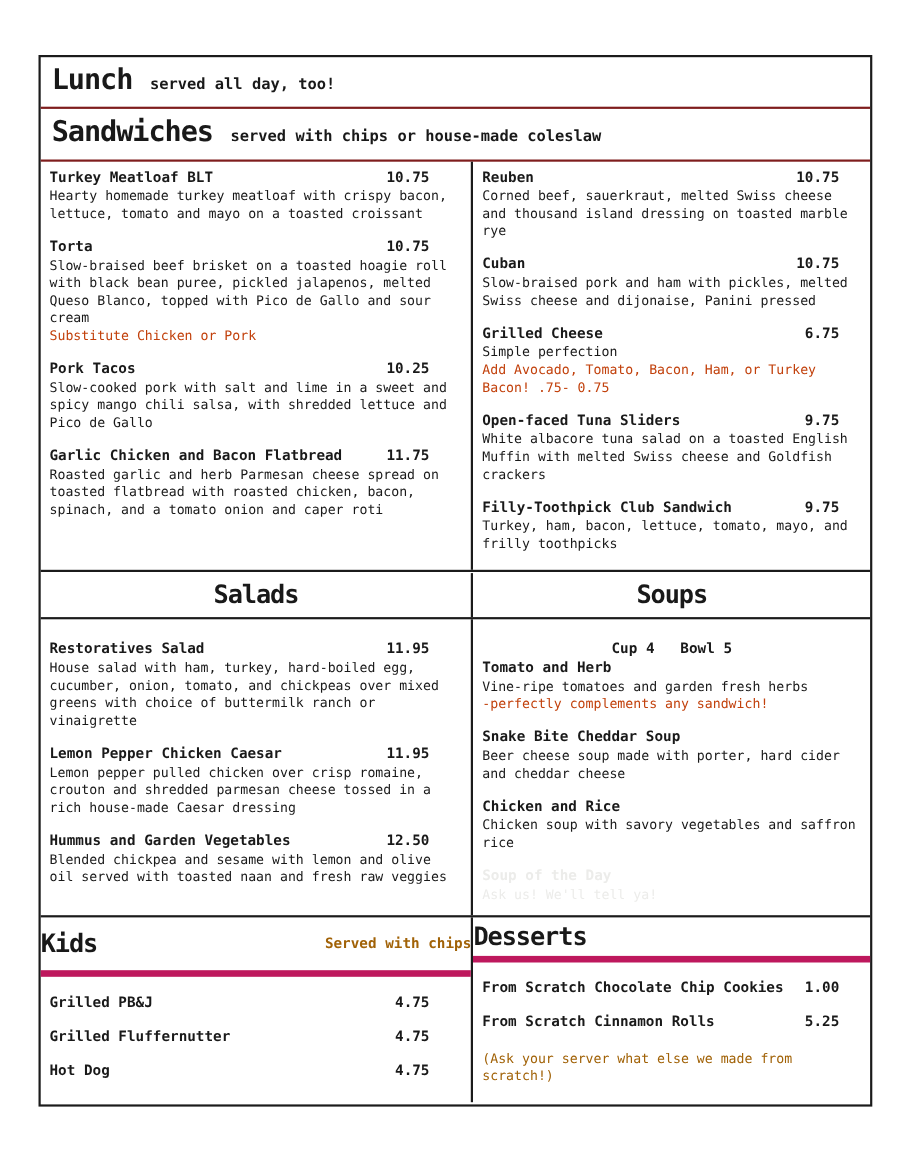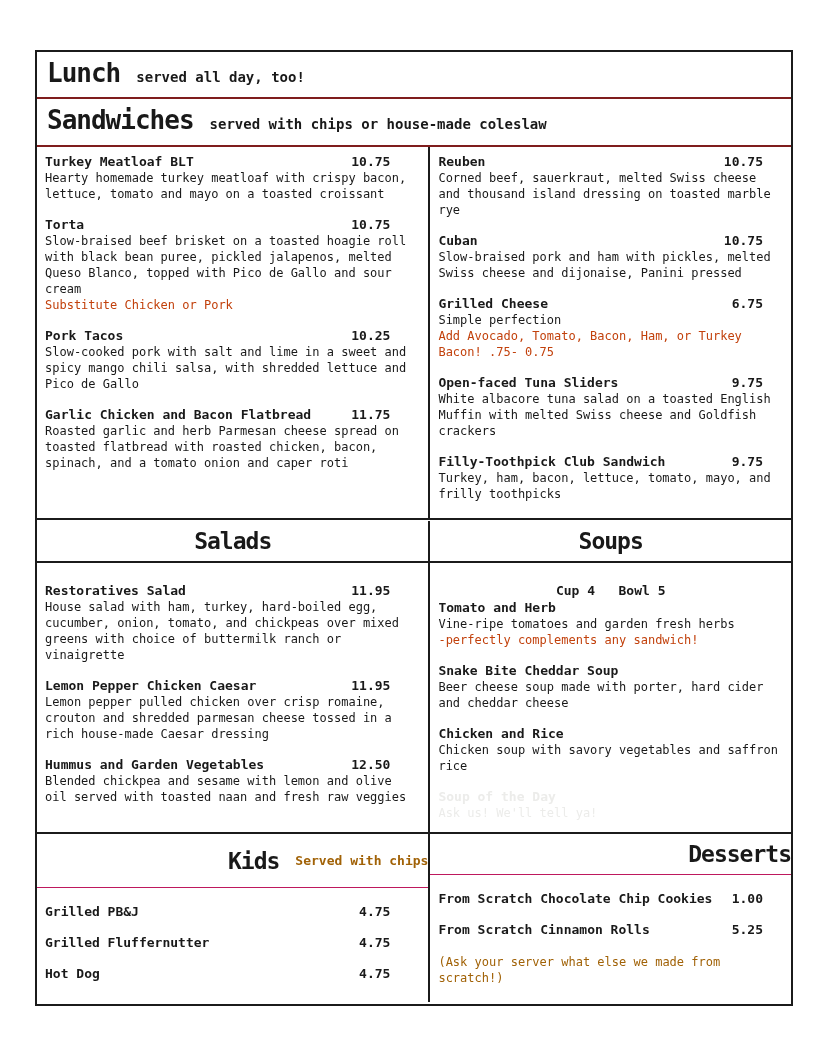--- a/index.html
+++ b/index.html
@@ -33,24 +33,24 @@
   .r-sand-body .col { padding:7px 8px 0 8px; }
   .r-midheads { height:43px; border-bottom:2px solid #1b1b1b;align-items:flex-end; }
   .sec-head {
     text-align:center; font-weight:bold; font-size:23px;
     line-height:40px; letter-spacing:-1px;
   }
   .r-mid-body { height:271px; border-bottom:2px solid #1b1b1b; }
   .r-mid-body .col { padding:20px 8px 16px 8px; }
   .r-bottom { height:168px; }
   .bottom-head {
-    border-bottom:1px solid #be185d;
+    border-bottom:6px solid #be185d;
     text-align:center; font-weight:bold; font-size:23px;
     letter-spacing:-1px;
-    display:flex; align-items:center; justify-content:flex-end;
+    display:flex; align-items:center; justify-content:space-between;
   }
   .kids-head { height:54px; }
   .desserts-head { height:41px; }
   .bottom-items { padding:16px 8px 0 8px; }
   .desserts-items { }
 
   .item { margin-bottom:15px; }
   .item-head { display:flex; justify-content:space-between; align-items:baseline; }
   .item-name { font-size:13px; font-weight:bold; line-height:16px; }
   .item-price { font-size:13px; font-weight:bold; line-height:16px; }

